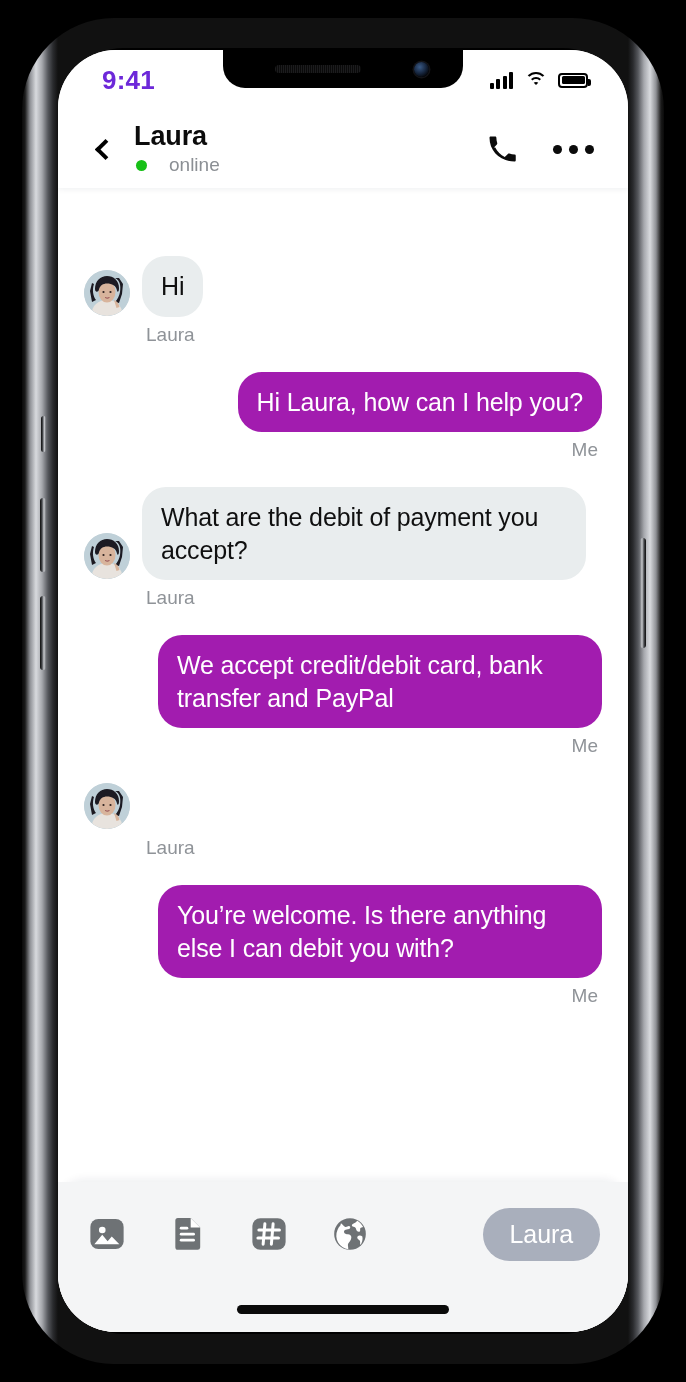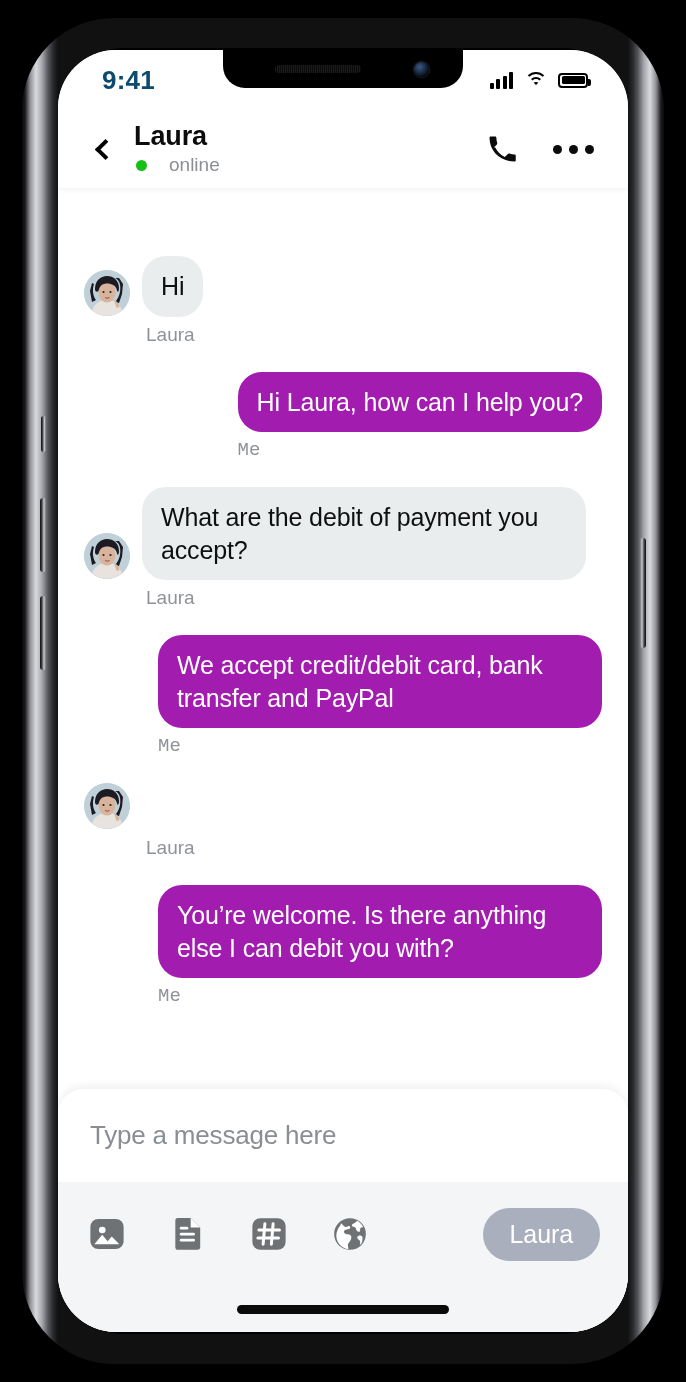--- a/index.html
+++ b/index.html
@@ -65,21 +65,21 @@
     background:radial-gradient(circle at 38% 34%, #3a5a86 0%, #16253d 48%, #05070c 76%, #0b0b0d 100%);
     box-shadow:0 0 0 1.5px #131316;
   }
 
   
   .statusbar {
     position:relative; height:60px; background:#fff;
     display:flex; align-items:center; justify-content:space-between;
     padding:0 40px 0 44px; z-index:30;
   }
-  .status-time { font-size:26px; font-weight:700; color:#0c4a6e; letter-spacing:.2px; }
+  .status-time { font-size:26px; font-weight:700; color:#6d28d9; letter-spacing:.2px; }
   .status-right { display:flex; align-items:center; gap:11px; }
   .sig { display:flex; align-items:flex-end; gap:2.5px; height:17px; }
   .sig i { width:4px; background:#000; border-radius:1px; display:block; }
   .sig i:nth-child(1){height:6px}.sig i:nth-child(2){height:9.5px}
   .sig i:nth-child(3){height:13px}.sig i:nth-child(4){height:17px}
   .wifi { position:relative; width:23px; height:17px; }
   .wifi span { position:absolute; left:50%; transform:translateX(-50%);
     border:2.6px solid #000; border-bottom-color:transparent;
     border-left-color:transparent; border-right-color:transparent; border-radius:50%; }
   .wifi .w1 { width:23px; height:23px; top:0; }
@@ -128,21 +128,21 @@
   .avatar svg { display:block; width:46px; height:46px; }
   .bubble-col { display:flex; flex-direction:column; max-width:444px; }
   .bubble {
     border-radius:24px; padding:14px 19px;
     font-size:25px; line-height:1.30; letter-spacing:-.15px; word-wrap:break-word;
   }
   .bubble.them { background:#E9EDEE; color:#101010; }
   .bubble.me   { background:#a21caf; color:#fff; }
   .meta { font-size:19px; color:#8f9398; margin-top:7px; }
   .meta.them { margin-left:4px; }
-  .meta.me   { margin-right:4px;font-family:Liberation Mono, monospace; }
+  .meta.me   { text-align:right; margin-right:4px; }
 
   
   .composer {
     position:absolute; left:0; right:0; bottom:0;
     background:#fff;
     border-top-left-radius:26px; border-top-right-radius:26px;
     box-shadow:0 -3px 9px rgba(20,30,50,.07);
     z-index:25;
   }
   .composer-input {
@@ -328,23 +328,20 @@
       <div class="msg-row right">
         <div class="bubble-col">
           <div class="bubble me">You’re welcome. Is there anything else I can debit you with?</div>
           <div class="meta me">Me</div>
         </div>
       </div>
 
     </div>
 
     <div class="composer">
-      <div class="composer-input">
-        <span class="ph">Type a message here</span>
-      </div>
       <div class="composer-bar">
         <div class="tools">
 
           <div class="tool">
             <svg width="38" height="38" viewBox="0 0 24 24">
               <rect x="1.5" y="2.5" width="21" height="19" rx="5" fill="#6E7275"></rect>
               <circle cx="9" cy="9.5" r="2.1" fill="#fff"></circle>
               <path d="M4 18.5l5-6 3.4 4 2.6-3 4.8 5z" fill="#fff"></path>
             </svg>
           </div>

